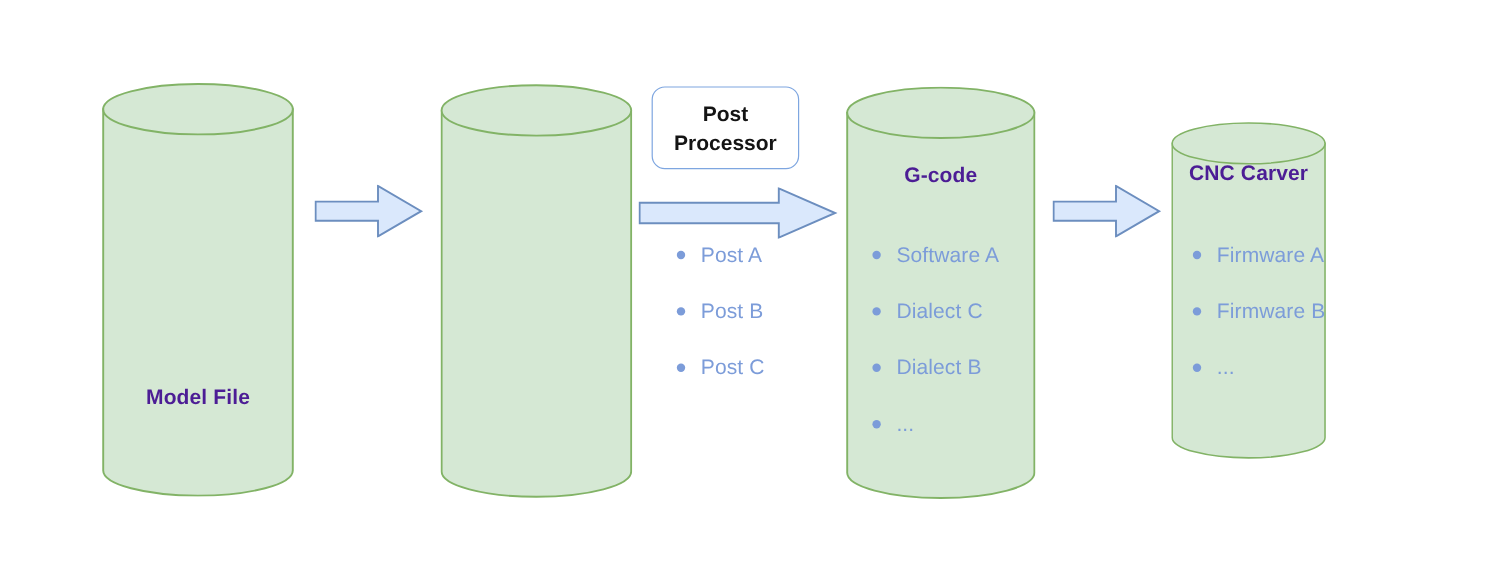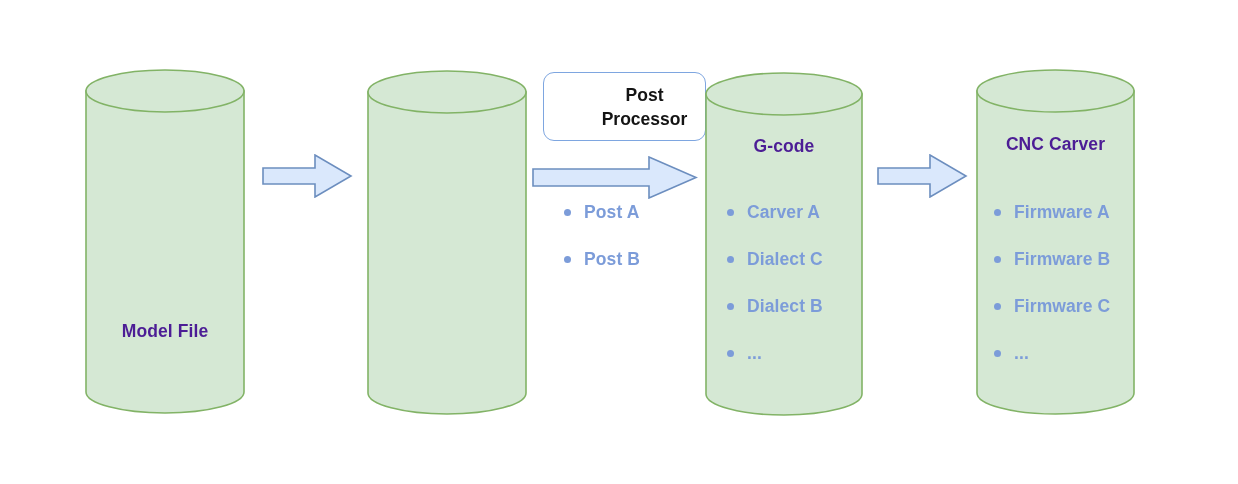--- a/index.html
+++ b/index.html
@@ -30,29 +30,28 @@
     position: absolute;
     left: 543px; top: 72px;
     width: 121px; height: 67px;
     background: #ffffff;
     border: 1.7px solid #7ea6e0;
     border-radius: 11px;
     display: flex; align-items: center; justify-content: center;
     text-align: center;
     font-weight: 700; font-size: 17.5px; line-height: 24px;
     color: #141414;
-    padding-left: 40px;
   }
   .pp-box .pp-label { width: 92px; }
   .blue-list { position: absolute; }
   .blue-item {
     display: flex; align-items: center;
     height: 47px;
     font-size: 17.5px;
-    font-weight: 700;
+    font-weight: 400;
     color: #7c9cd9;
     letter-spacing: 0.1px;
     white-space: nowrap;
     text-align: center;
   }
   .dot {
     width: 7px; height: 7px; border-radius: 50%;
     background: #7c9cd9;
     margin-right: 13px;
     flex: none;
@@ -92,73 +91,73 @@
 
   <div class="blue-list" style="left:564px; top:189px;">
     <div class="blue-item">
       <span class="dot"></span>
       <span>Post A</span>
     </div>
     <div class="blue-item">
       <span class="dot"></span>
       <span>Post B</span>
     </div>
+    <div class="blue-item">
+      <span class="dot"></span>
+      <span>Post C</span>
+    </div>
   </div>
 
   <div class="node" style="left:705px; top:72px; width:158px; height:344px;">
     <svg class="cyl-svg" viewBox="0 0 158 344">
       <path class="cyl-fill" d="M1,22 L1,322 A78,21 0 0 0 157,322 L157,22 Z"></path>
       <ellipse class="cyl-fill" cx="79" cy="22" rx="78" ry="21"></ellipse>
     </svg>
     <div class="cyl-label" style="top:62px;">G-code</div>
   </div>
 
   <div class="blue-list" style="left:727px; top:189px;">
     <div class="blue-item">
       <span class="dot"></span>
-      <span>Carver A</span>
+      <span>Software A</span>
     </div>
     <div class="blue-item">
       <span class="dot"></span>
       <span>Dialect C</span>
     </div>
     <div class="blue-item">
       <span class="dot"></span>
       <span>Dialect B</span>
     </div>
     <div class="blue-item">
       <span class="dot"></span>
       <span>...</span>
     </div>
   </div>
 
   <svg class="arrow" style="left:877px; top:154px;" width="91" height="44" viewBox="0 0 91 44">
     <polygon points="1,14 53,14 53,1 89,22 53,43 53,30 1,30"></polygon>
   </svg>
 
-  <div class="node" style="left:976px; top:69px; width:159px; height:346px;">
+  <div class="node" style="left:976px; top:69px; width:129px; height:346px;">
     <svg class="cyl-svg" viewBox="0 0 159 346">
       <path class="cyl-fill" d="M1,22 L1,324 A78.5,21 0 0 0 158,324 L158,22 Z"></path>
       <ellipse class="cyl-fill" cx="79.5" cy="22" rx="78.5" ry="21"></ellipse>
     </svg>
     <div class="cyl-label" style="top:63px;">CNC Carver</div>
   </div>
 
   <div class="blue-list" style="left:994px; top:189px;">
     <div class="blue-item">
       <span class="dot"></span>
       <span>Firmware A</span>
     </div>
     <div class="blue-item">
       <span class="dot"></span>
       <span>Firmware B</span>
     </div>
     <div class="blue-item">
       <span class="dot"></span>
-      <span>Firmware C</span>
-    </div>
-    <div class="blue-item">
-      <span class="dot"></span>
       <span>...</span>
     </div>
   </div>
 
 </div>
 
 </body></html>

